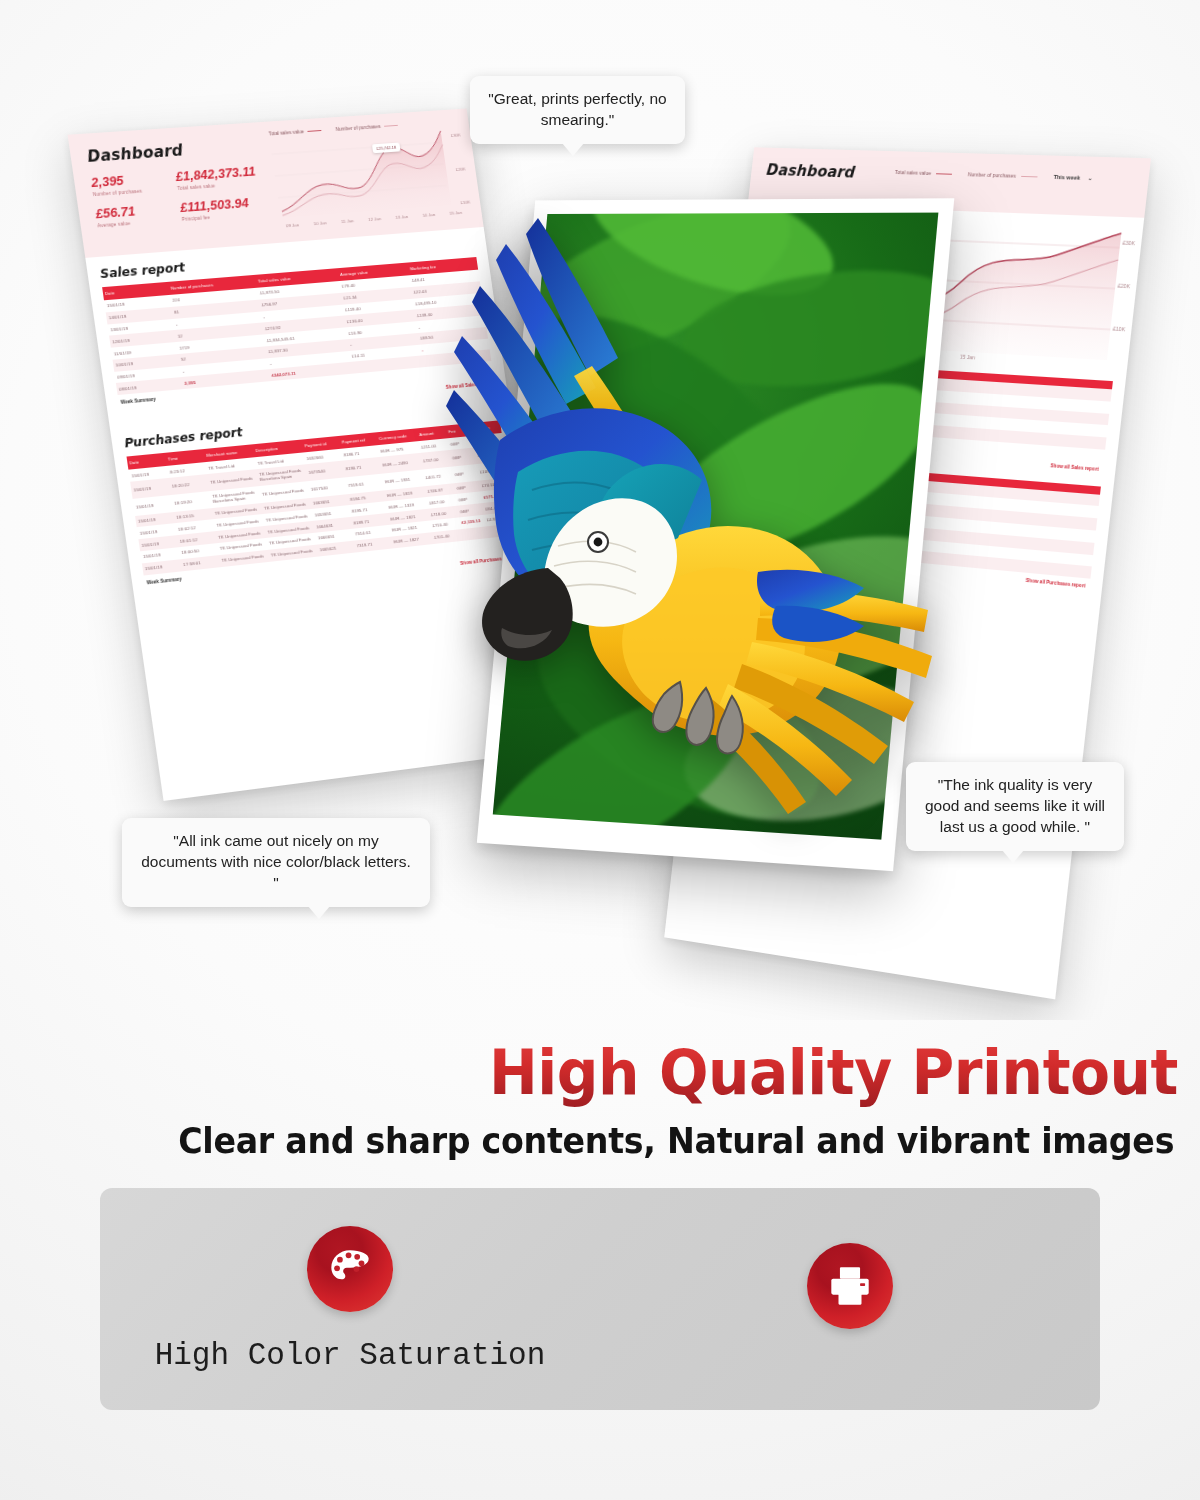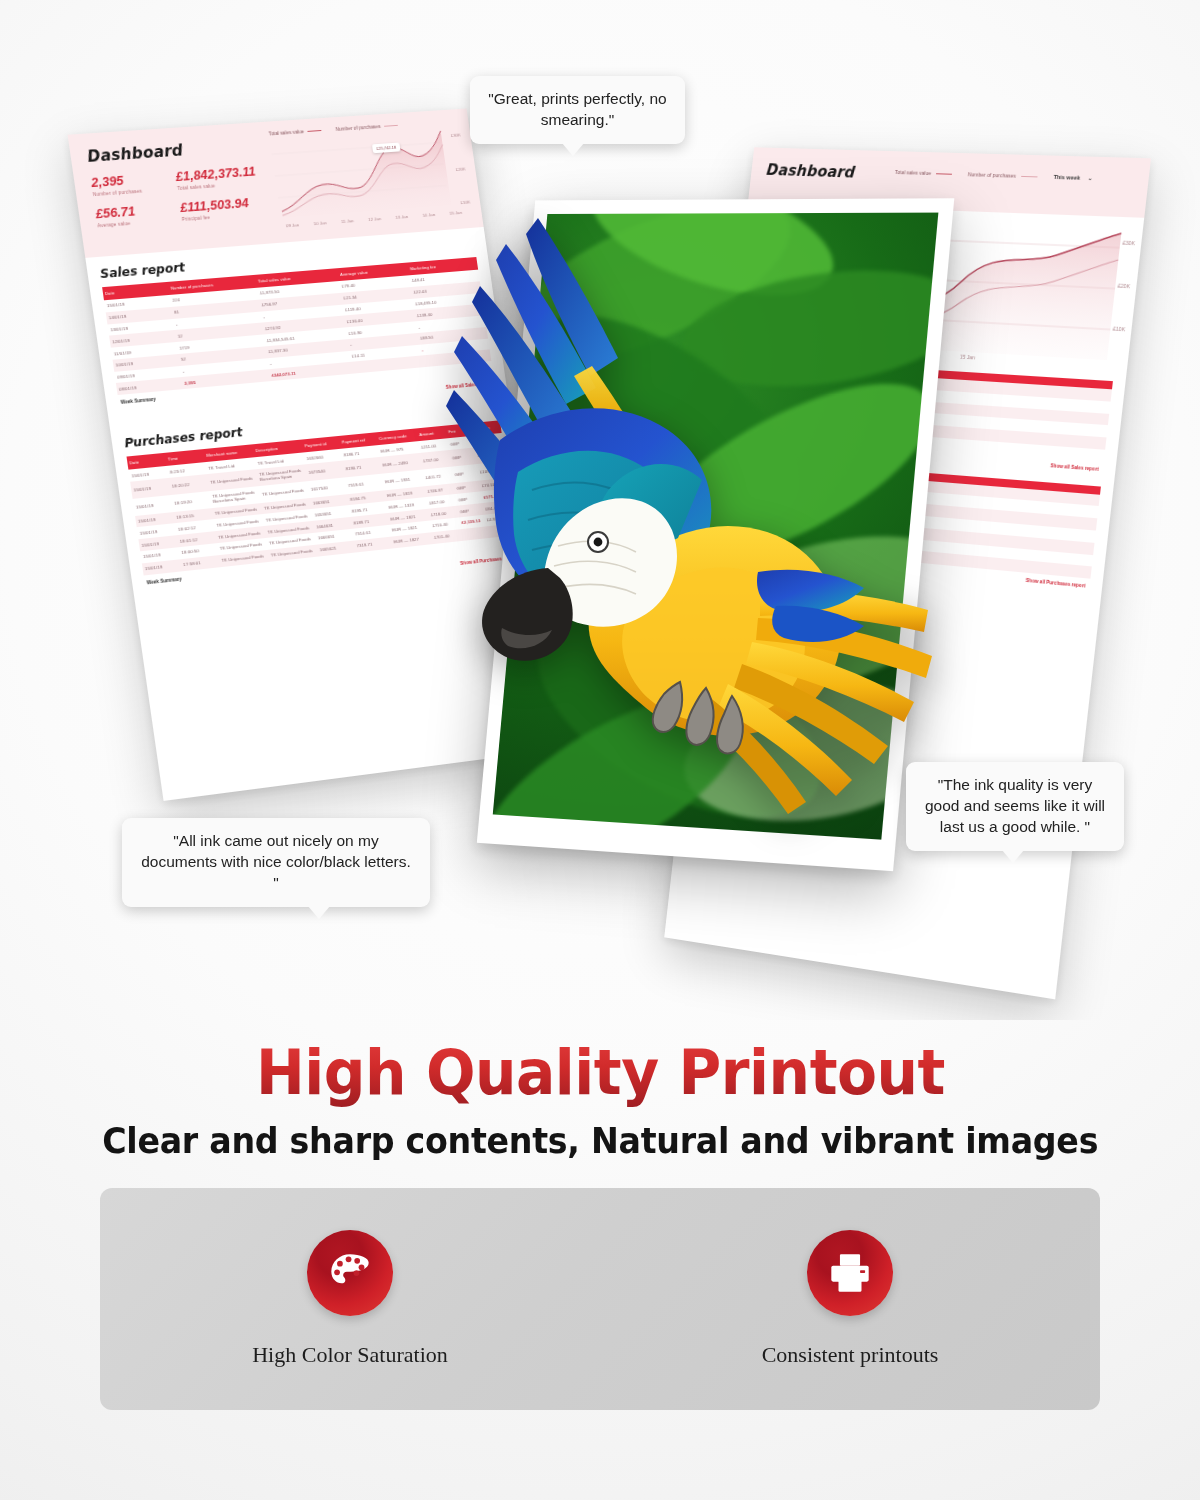--- a/index.html
+++ b/index.html
@@ -98,21 +98,21 @@
     border-top: 13px solid #fafafa;
   }
   .b1 { left: 470px; top: 76px;  width: 215px; }
   .b1::after { left: 92px; bottom: -12px; }
   .b2 { left: 122px; top: 818px; width: 308px; }
   .b2::after { left: 186px; bottom: -12px; }
   .b3 { left: 906px; top: 762px; width: 218px; }
   .b3::after { left: 96px; bottom: -12px; }
 
   
-  .headline { position: absolute; left: 0; top: 1036px; width: 1200px; text-align: center; }
+  .headline { position: absolute; left: 0; top: 1036px; width: 1200px; text-align: right; }
   .h1 {
     font-family: "DejaVu Sans", sans-serif; font-weight: bold; font-size: 62px;
     letter-spacing: -.5px; transform: scaleX(.94); display: inline-block;
     background: linear-gradient(180deg, #e23b3b 0%, #d12b2b 42%, #9e1d22 100%);
     -webkit-background-clip: text; background-clip: text; color: transparent;
     text-shadow: none;
   }
   .h2 {
     font-family: "DejaVu Sans", sans-serif; font-weight: bold; font-size: 35px;
     color: #141414; margin-top: 12px; transform: scaleX(.95); display: inline-block;
@@ -126,21 +126,21 @@
     border-radius: 12px; display: flex; align-items: center;
   }
   .feat { flex: 1; text-align: center; }
   .feat-icon {
     width: 86px; height: 86px; border-radius: 50%; margin: 0 auto 26px;
     background: radial-gradient(circle at 38% 28%, #b01622 0%, #a8121f 28%, #cf2028 62%, #e03a33 100%);
     box-shadow: 0 4px 10px rgba(0,0,0,.18);
     display: flex; align-items: center; justify-content: center;
   }
   .feat-icon svg { width: 46px; height: 46px; fill: #fff; }
-  .feat-lab { font-size: 22px; color: #1d1d1d; font-family: Liberation Serif, serif; }
+  .feat-lab { font-size: 31px; color: #1d1d1d; font-family: Liberation Mono, monospace; }
 </style>
 </head>
 <body>
 
 <div class="hero">
 
   <div class="sheet sheet-right">
     <div class="dash-hd" style="padding-bottom:26px;">
       <span class="dash-title">Dashboard</span>
       <div style="position:absolute; left:150px; top:18px; display:flex; gap:16px; align-items:center;">
@@ -698,17 +698,16 @@
 
   <div class="feat">
     <div class="feat-icon">
       <svg viewBox="0 0 64 64" aria-hidden="true">
         <rect x="18" y="6" width="28" height="16" rx="1.5"></rect>
         <rect x="6" y="22" width="52" height="22" rx="2.5"></rect>
         <rect x="46" y="28" width="7" height="4" rx="1" fill="#c1202b"></rect>
         <rect x="16" y="42" width="32" height="16" rx="1.5"></rect>
       </svg>
     </div>
-    <div class="feat-lab">Consistent printouts</div>
   </div>
 
 
 </div>
 
 </body></html>

